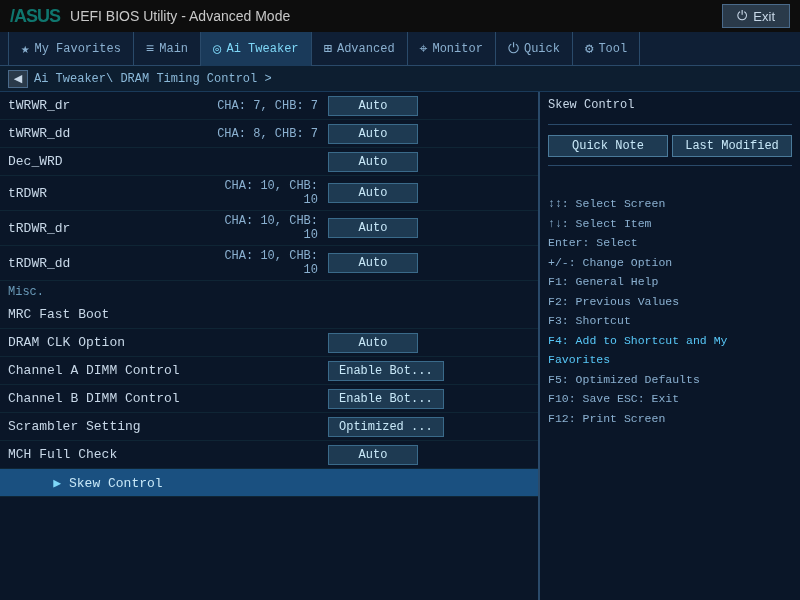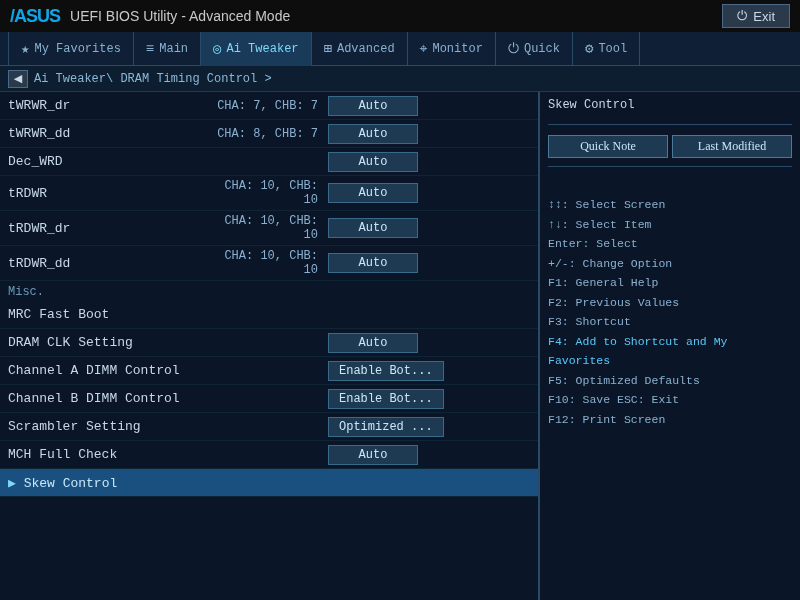--- a/index.html
+++ b/index.html
@@ -13,21 +13,21 @@
 
     
     #top-bar {
       background: #0d0d0d;
       height: 32px;
       display: flex;
       align-items: center;
       padding: 0 10px;
     }
     #asus-logo {
-      color: #0ea5e9;
+      color: #0f766e;
       font-weight: bold;
       font-size: 18px;
       font-family: Arial, sans-serif;
       letter-spacing: -1px;
       margin-right: 10px;
     }
     #title-text {
       color: #c8c8c8;
       font-size: 14px;
       font-family: Arial, sans-serif;
@@ -177,21 +177,21 @@
       gap: 4px;
       margin-top: 2px;
     }
     .action-btn {
       background: #1e3a52;
       border: 1px solid #4a7a9a;
       color: #c8e8f8;
       padding: 3px 10px;
       font-size: 12px;
       cursor: pointer;
-      font-family: Liberation Serif, serif;
+      font-family: Liberation Mono, monospace;
       flex: 1;
       text-align: center;
     }
     #help-section {
       margin-top: 20px;
       font-size: 11.5px;
       line-height: 1.7;
     }
     #help-section .help-line { color: #8ab0d0; }
     #help-section .help-line.highlight { color: #58c8f8; }
@@ -302,21 +302,21 @@
     </div>
 
     <div class="section-label">Misc.</div>
 
     <div class="setting-row">
       <span class="setting-name">MRC Fast Boot</span>
       <span class="setting-values"></span>
     </div>
 
     <div class="setting-row">
-      <span class="setting-name">DRAM CLK Setting</span>
+      <span class="setting-name">DRAM CLK Option</span>
       <span class="setting-values"></span>
       <div class="setting-control">
         <button class="control-btn">Auto</button>
       </div>
     </div>
 
     <div class="setting-row">
       <span class="setting-name">Channel A DIMM Control</span>
       <span class="setting-values"></span>
       <div class="setting-control">
@@ -342,21 +342,21 @@
 
     <div class="setting-row">
       <span class="setting-name">MCH Full Check</span>
       <span class="setting-values"></span>
       <div class="setting-control">
         <button class="control-btn">Auto</button>
       </div>
     </div>
 
     <div class="setting-row selected">
-      <span class="setting-name" style="color:#c8e8f8;">
+      <span class="setting-name" style="color:#c8e8f8;text-align:center;">
         <span style="color:#7fd8f8;">▶ </span>
         <span>Skew Control</span>
       </span>
     </div>
 
   </div>
 
   <div id="right-panel">
 
     <div id="skew-control-title">Skew Control</div>

